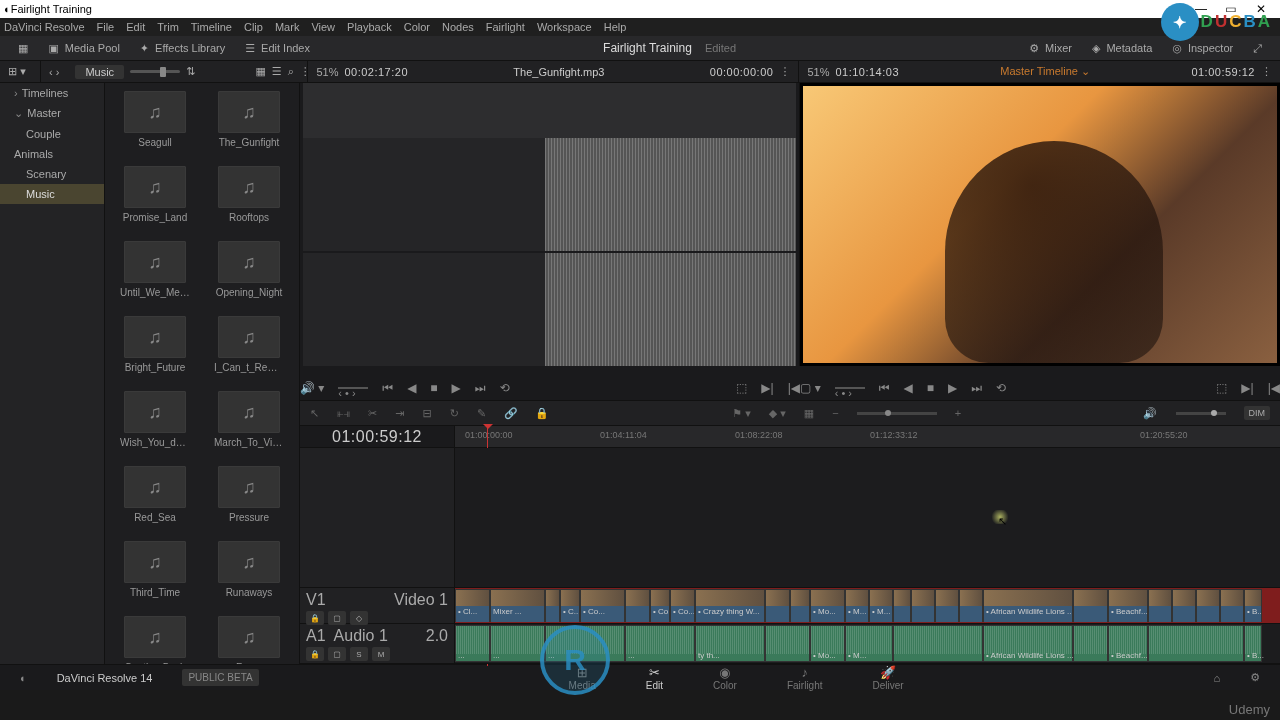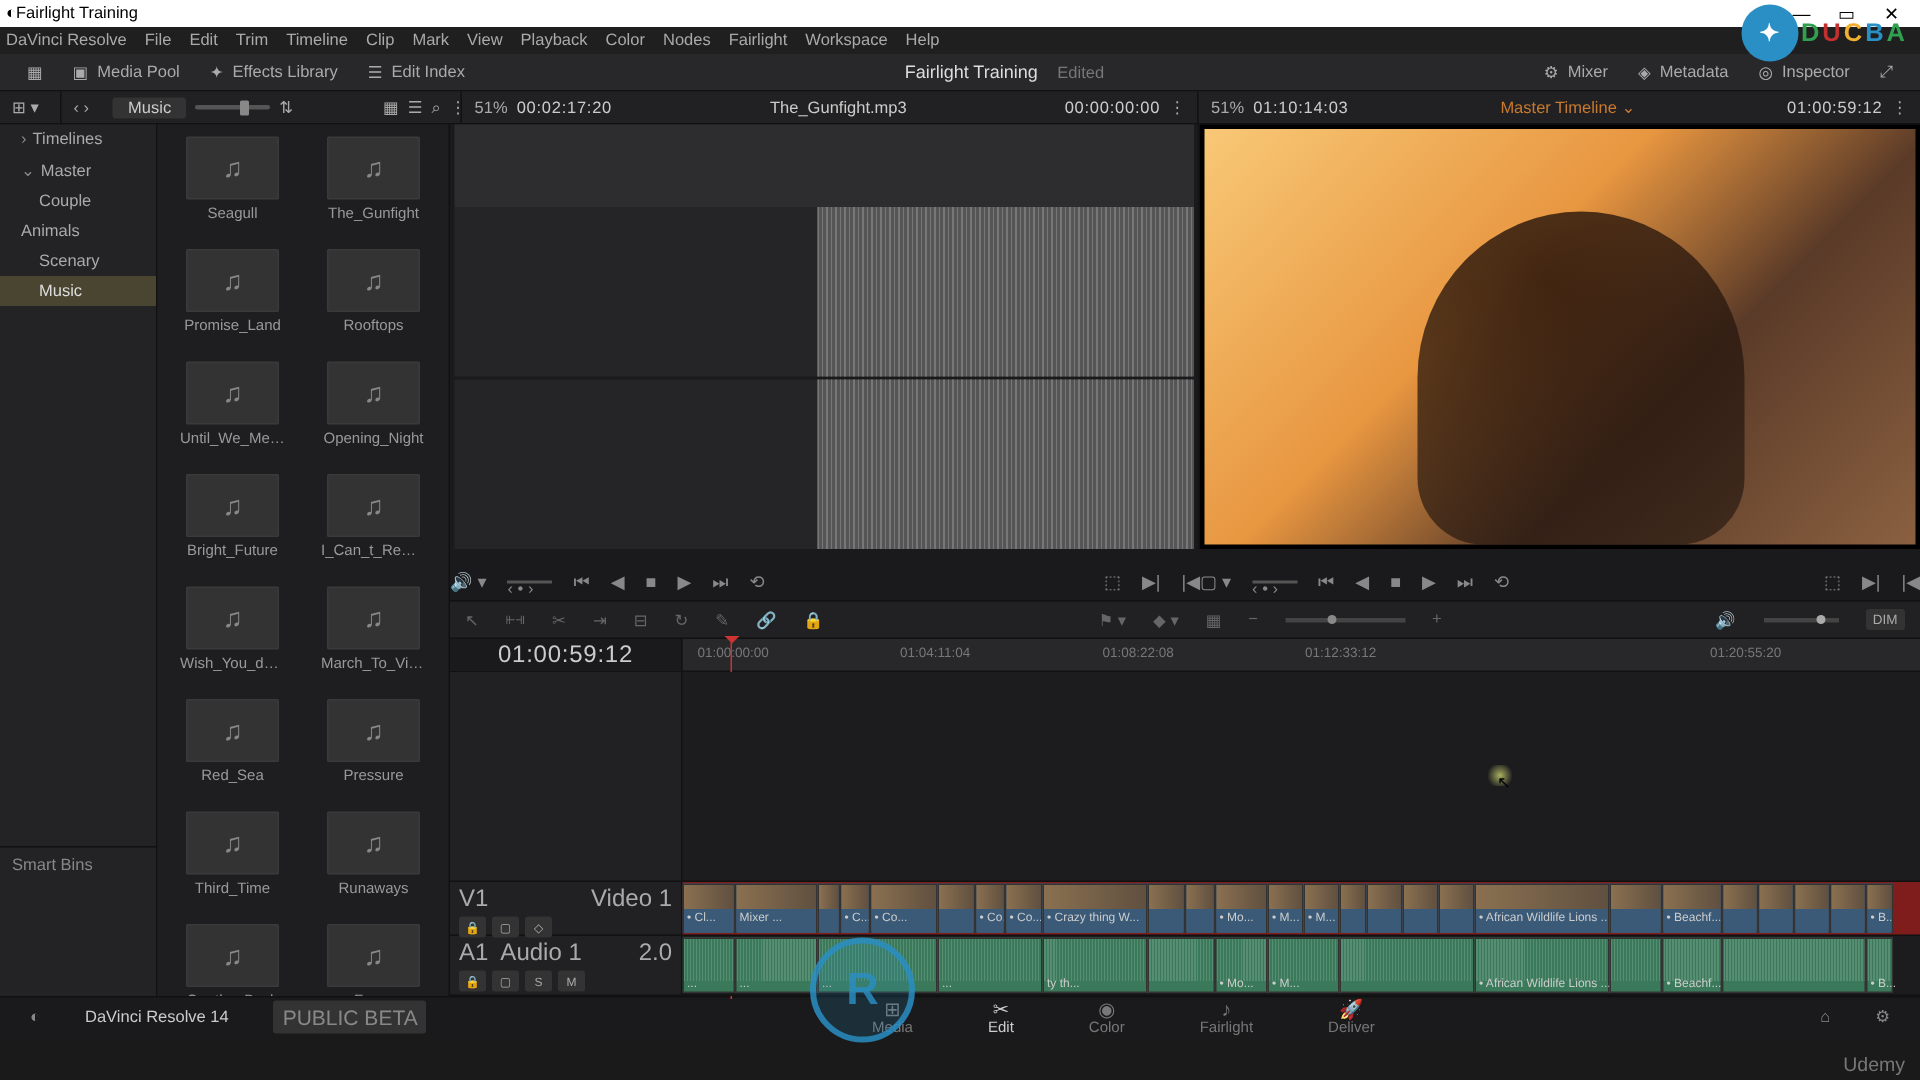--- a/index.html
+++ b/index.html
@@ -103,21 +103,21 @@
 .clip-a{position:absolute;top:1px;height:37px;background:#3a7a5a;border:1px solid #333;}
 .clip-a .nm{font-size:8px;color:#ccc;padding:1px 2px;white-space:nowrap;overflow:hidden;position:absolute;bottom:0;}
 .clip-a .wv{position:absolute;top:0;left:0;right:0;height:28px;background:repeating-linear-gradient(90deg,rgba(255,255,255,0.15) 0,rgba(255,255,255,0.15) 1px,transparent 1px,transparent 2px);}
 
 .cursor-glow{position:absolute; left:535px; top:62px; width:20px; height:14px; background:radial-gradient(circle,#aab060 0%,transparent 70%);}
 .cursor-ptr{position:absolute;left:543px;top:67px;font-size:11px;color:#000;}
 
 
 .status-bar{ height:26px; background:#1a1a1c; display:flex; align-items:center; padding:0 20px; gap:30px; border-top:1px solid #111; color:#888;}
 .app-name{color:#ccc;}
-.beta{background:#333;padding:3px 6px;font-size:14px;border-radius:2px;}
+.beta{background:#333;padding:3px 6px;font-size:10px;border-radius:2px;}
 .pages{flex:1; display:flex; justify-content:center; gap:50px;}
 .page-btn{display:flex;flex-direction:column;align-items:center;font-size:10px;color:#777;}
 .page-btn.active{color:#ccc;}
 .page-btn .icn{font-size:13px;}
 
 
 .watermark { position:absolute; left:540px; top:625px; display:flex; align-items:center; gap:10px; pointer-events:none; opacity:0.85;}
 .wm-circle{width:70px;height:70px;border-radius:50%;border:4px solid #2a8fc4;display:flex;align-items:center;justify-content:center;background:rgba(42,143,196,0.2);}
 .wm-r{font-size:30px;color:#2a8fc4;font-weight:bold;}
 .wm-text{color:#888;}
@@ -230,21 +230,20 @@
 
   <div class="left-panel">
     <div class="bin-list" id="bin-list">
         <div class="bin-item chev">Timelines</div>
         <div class="bin-item chev-open">Master</div>
         <div class="bin-item" style="padding-left: 26px;">Couple</div>
         <div class="bin-item" style="">Animals</div>
         <div class="bin-item" style="padding-left: 26px;">Scenary</div>
         <div class="bin-item sel" style="padding-left: 26px;">Music</div>
       </div>
-    <div class="smart-bins">Smart Bins</div>
   </div>
 
   <div class="media-panel">
     <div class="media-grid" id="media-grid">
         <div class="media-item">
           <div class="thumb">
             <span class="music-icon">♫</span>
           </div>
           <div class="label">Seagull</div>
         </div>

